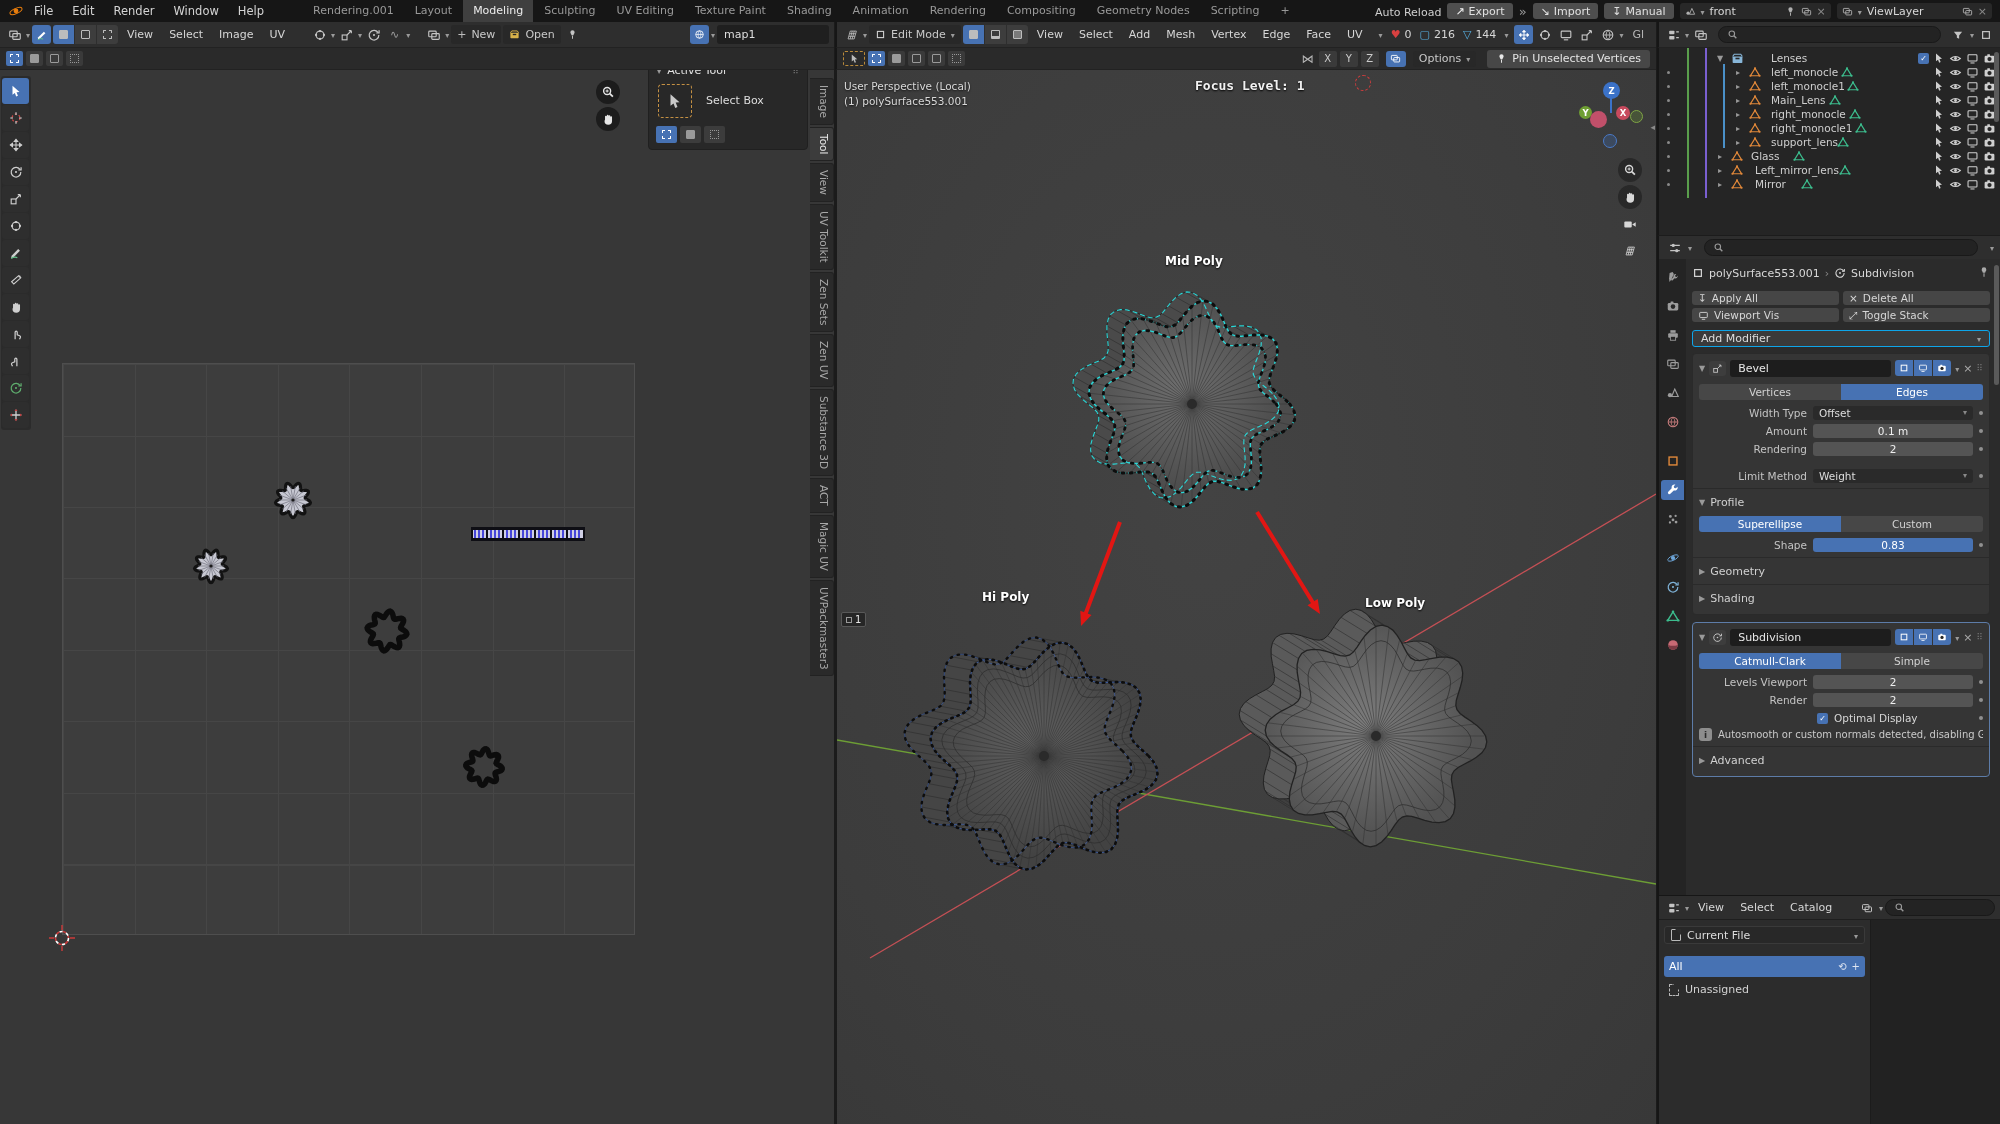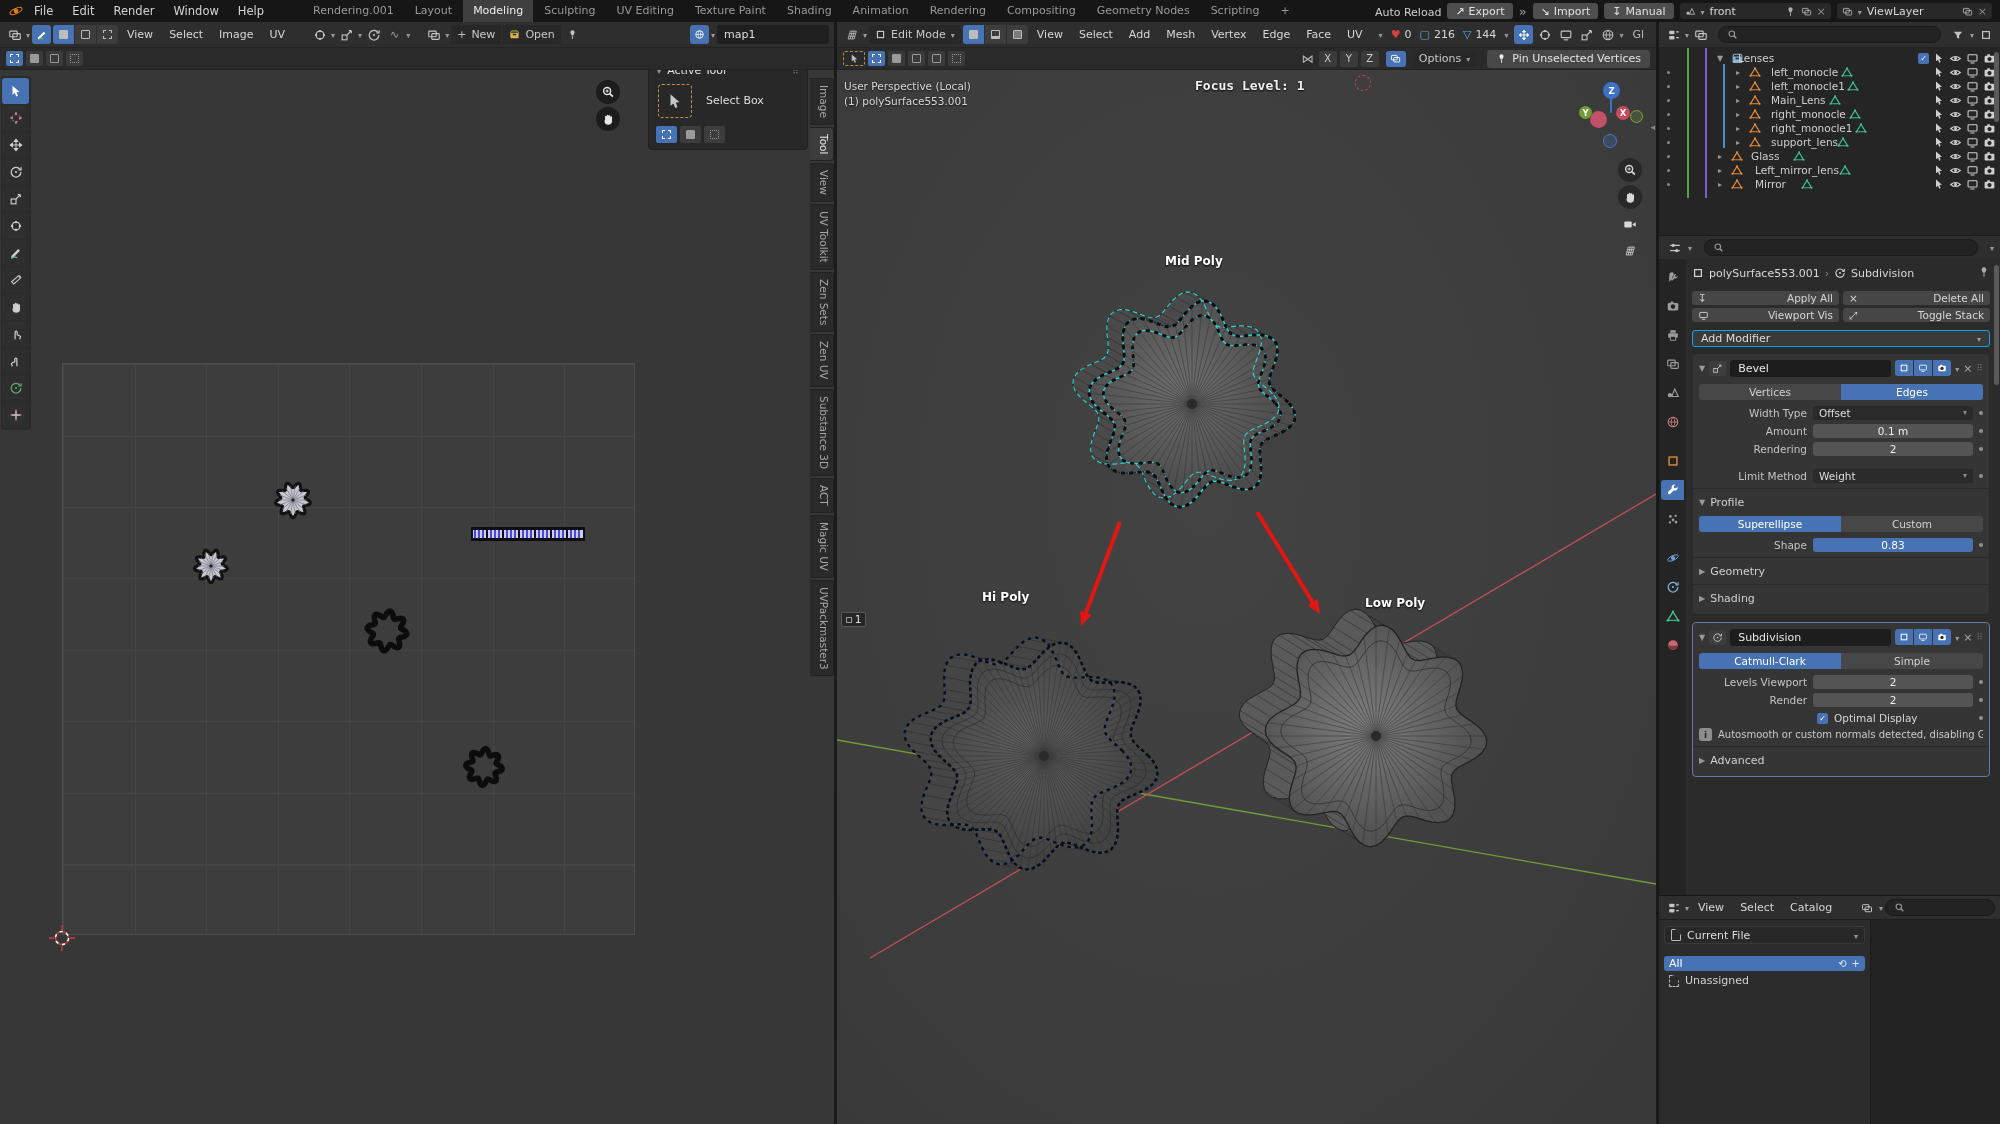--- a/index.html
+++ b/index.html
@@ -85,21 +85,21 @@
 
 .phdr{position:absolute;background:#2e2e2e;display:flex;align-items:center;gap:4px;padding:0 6px;border-left:2px solid #161616;border-top:1px solid #1c1c1c}
 #props{position:absolute;left:1657px;top:259px;width:343px;height:636px;background:#2b2b2b;border-left:2px solid #161616}
 #ptabs{position:absolute;left:0;top:0;width:27px;height:100%;background:#242424;display:flex;flex-direction:column;align-items:center;padding-top:8px;gap:9px}
 .ptab{width:23px;height:20px;display:flex;align-items:center;justify-content:center;color:#9c9c9c;border-radius:3px 0 0 3px}
 .ptab.on{background:#4772b3;color:#fff}
 .ptab.gap{margin-top:10px}
 #pbody{position:absolute;left:27px;top:0;width:312px;height:100%;padding:4px 8px 0 6px}
 .brow{display:flex;align-items:center;gap:5px;height:20px;color:#d8d8d8}
 .hbtn{flex:1;background:#464646;border-radius:3px;height:14px;display:flex;align-items:center;gap:5px;padding:0 6px;color:#d6d6d6;font-size:10.5px}
-.hbtn .lb{flex:1;text-align:right}
+.hbtn .lb{flex:1;text-align:left}
 .addmod{background:#3a3a3a;border:1px solid #0ea5e9;border-radius:3px;height:17px;display:flex;align-items:center;padding:0 8px;color:#dcdcdc;margin:8px 0 6px}
 .panel{background:#353535;border:1px solid #2a2a2a;border-radius:4px;margin-bottom:7px;padding:4px 6px}
 .panel.active{border-color:#5d7ca8}
 .mhd{display:flex;align-items:center;gap:4px;height:20px}
 .mname{flex:1;background:#1d1d1d;border-radius:3px;height:17px;display:flex;align-items:center;padding:0 8px;color:#e6e6e6}
 .mtog{display:flex;gap:1px}
 .mtog .ib{width:18px;height:16px;border-radius:0;background:#4772b3;color:#fff}
 .mtog .ib:first-child{border-radius:3px 0 0 3px}
 .mtog .ib:last-child{border-radius:0 3px 3px 0}
 .seg{display:flex;margin:6px 0 5px}
@@ -120,21 +120,21 @@
 .ckrow{display:flex;align-items:center;gap:6px;margin:5px 0 4px 118px;color:#d6d6d6;font-size:10.5px}
 .ck{width:11px;height:11px;background:#4772b3;border-radius:2px;color:#fff;font-size:8px;display:flex;align-items:center;justify-content:center}
 .ck:after{content:"✓"}
 .inforow{display:flex;align-items:center;gap:6px;margin:4px 0;color:#c9c9c9;font-size:10px;white-space:nowrap;overflow:hidden}
 .infoic{width:13px;height:13px;background:#8d8d8d;border-radius:3px;color:#2b2b2b;font-weight:bold;font-size:9px;display:flex;align-items:center;justify-content:center;flex:none}
 
 #assets{position:absolute;left:1657px;top:895px;width:343px;height:229px;background:#262626;border-left:2px solid #161616;border-top:1px solid #161616}
 #assethdr{position:absolute;left:0;top:0;width:100%;height:24px;background:#2e2e2e;display:flex;align-items:center;gap:2px;padding:0 5px;border-bottom:1px solid #1e1e1e}
 #catpanel{position:absolute;left:0;top:24px;width:212px;height:205px;background:#2c2c2c;border-right:1px solid #1c1c1c;padding:6px 5px}
 .srcsel{background:#282828;border:1px solid #3a3a3a;border-radius:3px;height:18px;display:flex;align-items:center;gap:6px;padding:0 6px;color:#dcdcdc}
-.catrow{height:15px;display:flex;align-items:center;gap:6px;padding:0 5px;color:#d2d2d2;border-radius:3px;margin-top:2px}
+.catrow{height:21px;display:flex;align-items:center;gap:6px;padding:0 5px;color:#d2d2d2;border-radius:3px;margin-top:2px}
 .catrow.sel{background:#4772b3;color:#fff}
 .catrow .tail{margin-left:auto;display:flex;gap:5px;font-size:10px;color:#dfe6f2}
 .pageic{width:10px;height:12px;border:1px solid #b9b9b9;border-radius:1px;position:relative}
 .pageic:after{content:"";position:absolute;right:-1px;top:-1px;border:3px solid transparent;border-top-color:#2c2c2c;border-right-color:#2c2c2c}
 .srch{background:#232323;border:1px solid #191919;border-radius:10px;height:17px;display:flex;align-items:center;gap:5px;padding:0 8px;color:#9a9a9a}
 .sbar{position:absolute;background:#5a5a5a;border-radius:3px;width:5px}
 .hdrsp{flex:1}
 .statnum{color:#d6d6d6;margin:0 6px 0 2px}
 .hglyph{color:#d84040}
 .bglyph{color:#56aee0}
@@ -1310,21 +1310,21 @@
   <div class="vline" style="left:46px;top:0;height:150px;background:#7a5fd0"></div>
   <div class="vline" style="left:64px;top:16px;height:84px;background:#4a90c8"></div>
 
   <div class="orow" style="top:3px">
     <span class="oex" style="left:56px">▼</span>
     <span class="oic" style="left:72px">
         <svg class="ic" style="width:13px;height:13px;color:#88b6d8">
           <use href="#s-box"></use>
         </svg>
       </span>
-    <span class="nm" style="position:absolute;left:75px">Lenses</span>
+    <span class="nm" style="position:absolute;left:108px">Lenses</span>
     <span class="orights">
       <span class="chk"></span>
       <svg class="ic" style="width:12px;height:12px">
           <use href="#s-ptr"></use>
         </svg>
       <svg class="ic" style="width:13px;height:13px">
           <use href="#s-eye"></use>
         </svg>
       <svg class="ic" style="width:13px;height:13px">
           <use href="#s-mon"></use>

